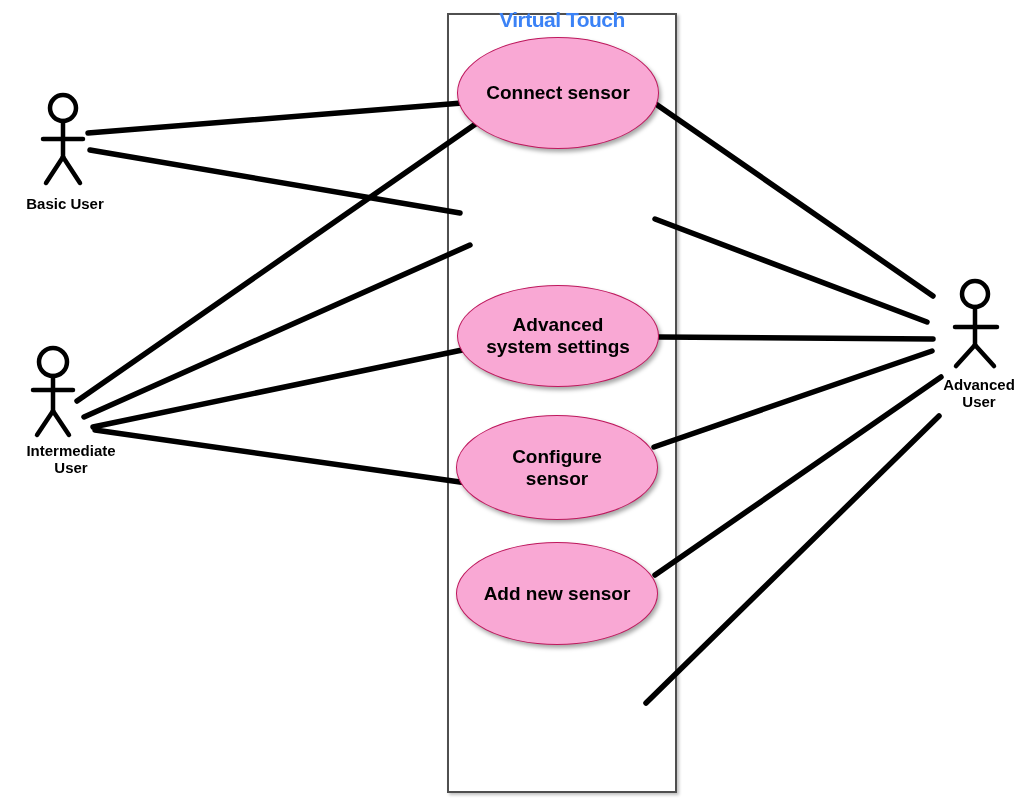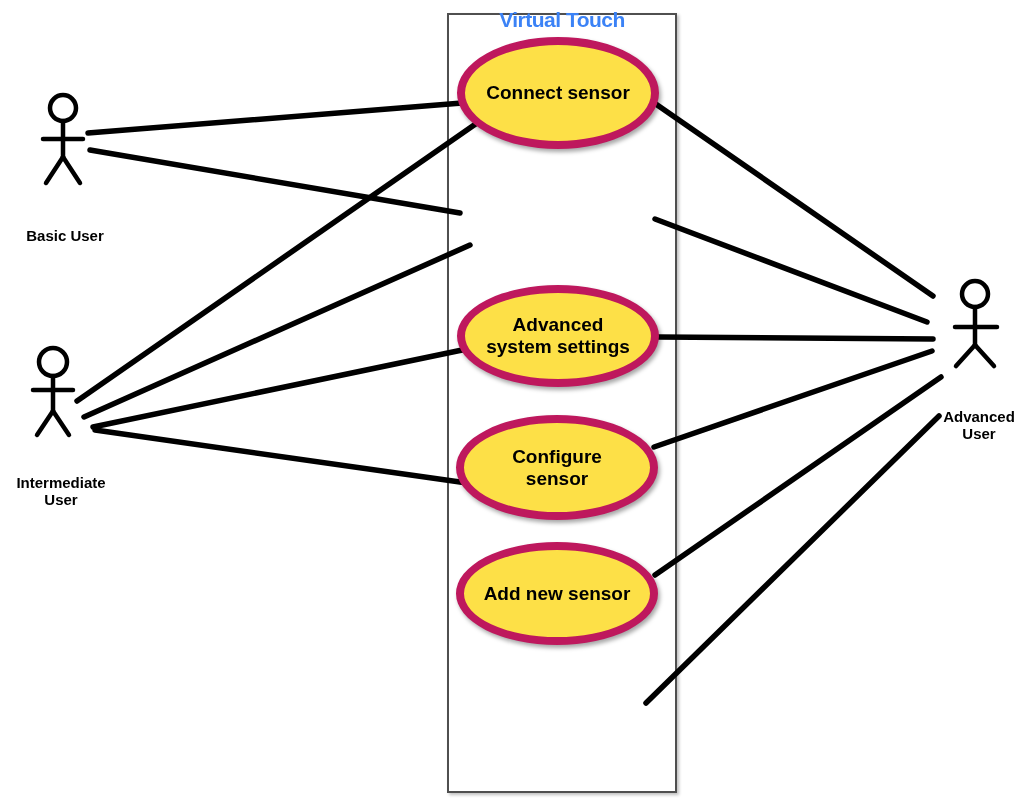--- a/index.html
+++ b/index.html
@@ -37,23 +37,23 @@
     letter-spacing: -0.5px;
     color: #3b82f6;
   }
   svg.layer {
     position: absolute;
     left: 0;
     top: 0;
   }
   .usecase {
     position: absolute;
-    border: 8px solid #be185d;
+    border: 1px solid #be185d;
     border-radius: 50%;
-    background: #fde047;
+    background: #f9a8d4;
     box-shadow: 2px 3px 4px rgba(0,0,0,0.35);
     box-sizing: border-box;
     display: flex;
     align-items: center;
     justify-content: center;
   }
   .usecase span {
     font-size: 19px;
     font-weight: bold;
     line-height: 1.15;
@@ -68,24 +68,23 @@
   .uc-addsensor { left: 456px; top: 542px; width: 202px; height: 103px; }
   .uc-adddevice { left: 453px; top: 673px; width: 210px; height: 107px; }
   .actor-label {
     position: absolute;
     font-size: 15px;
     font-weight: bold;
     text-align: center;
     white-space: pre-line;
     line-height: 1.1;
     color: #000;
-    margin-top: 32px;
   }
   .lbl-basic        { left: 15px;  top: 196px; width: 100px; }
-  .lbl-intermediate { left: 11px;   top: 443px; width: 100px; }
+  .lbl-intermediate { left: 21px;   top: 443px; width: 100px; }
   .lbl-advanced     { left: 929px; top: 377px; width: 100px; }
 </style>
 </head>
 <body>
 
 <div class="canvas">
 
   <div class="boundary"></div>
 
   <svg class="layer" width="1024" height="807" viewBox="0 0 1024 807">

